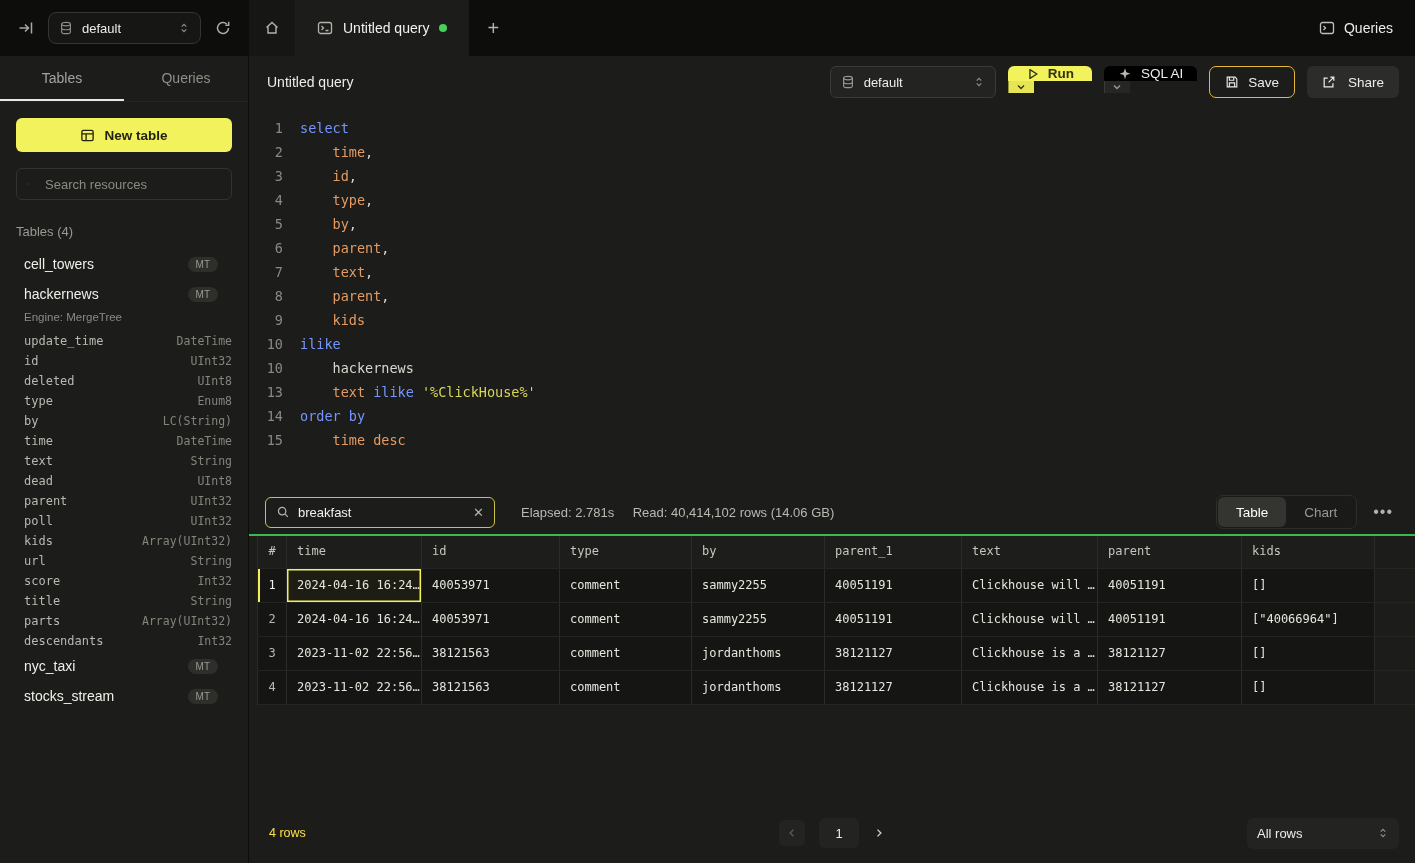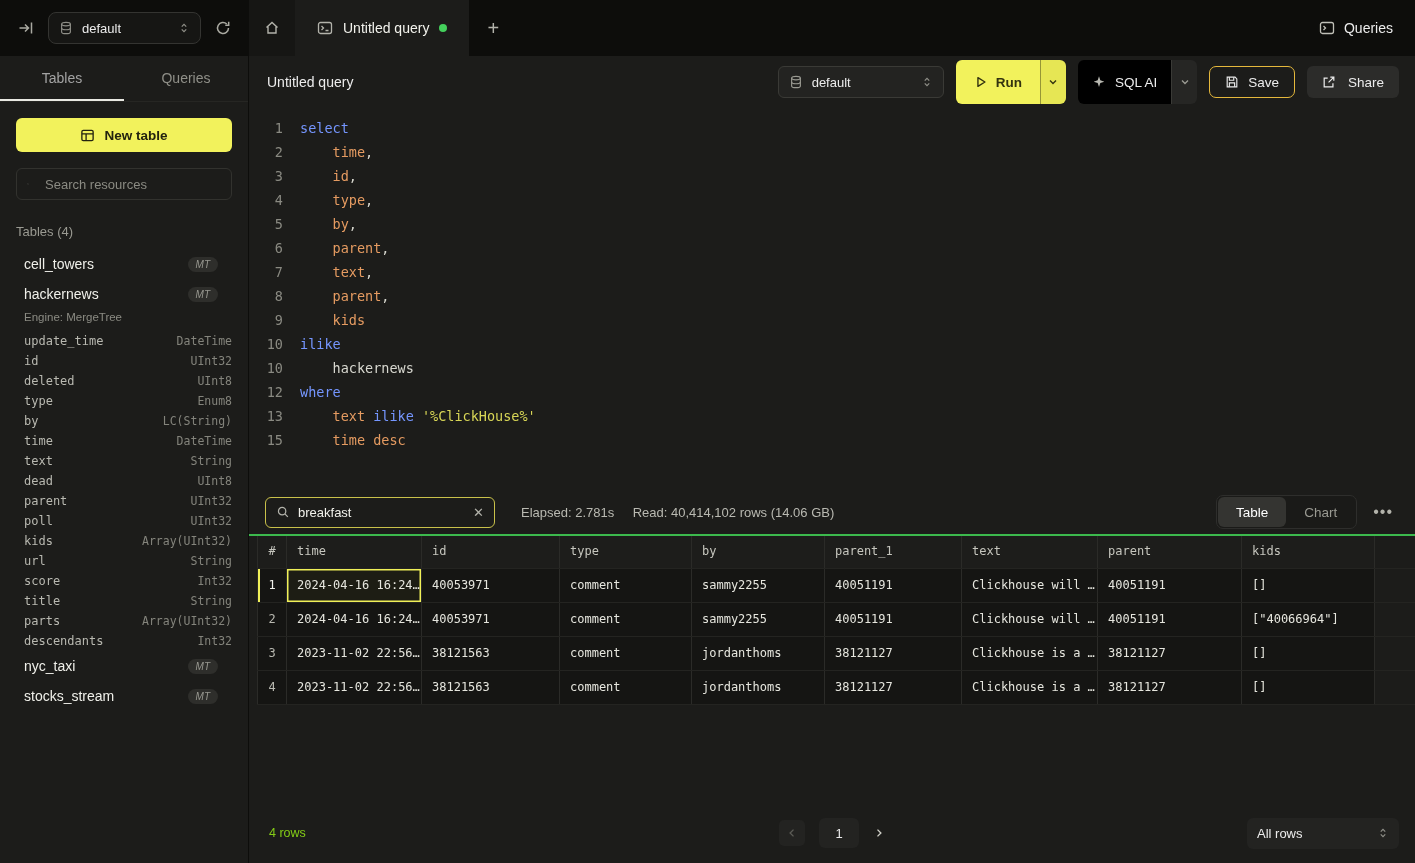--- a/index.html
+++ b/index.html
@@ -43,34 +43,34 @@
   .new-table { margin:16px; height:34px; border-radius:6px; display:flex; align-items:center;
                justify-content:center; gap:9px; color:#23230f; font-size:13.5px; font-weight:bold; }
   .sb-search { margin:0 16px; height:32px; border:1px solid #32322e; border-radius:6px;
                display:flex; align-items:center; gap:16px; padding:0 10px; color:#8b8b83; }
   .sb-search input { flex:1; color:#d6d6ce; font-size:13px; }
   .sb-search input::placeholder { color:#8b8b83; }
   .section-title { padding:24px 16px 10px; color:#9a9a92; font-size:13px; }
   .tables-list { flex:1; overflow:hidden;margin-left:8px; }
   .tbl-item { display:flex; align-items:center; padding:7px 16px; cursor:pointer; }
   .tbl-name { color:#f0f0ea; font-size:14px; flex:1; }
-  .mt-badge { background:#2e2e2b; color:#9a9a92; font-size:10px; padding:2px 8px; border-radius:9px; margin-right:14px;font-style:italic; }
+  .mt-badge { background:#2e2e2b; color:#9a9a92; font-size:10px; padding:2px 8px; border-radius:9px; margin-right:14px; }
   .engine-line { padding:2px 16px 8px; color:#8b8b83; font-size:11.5px; }
   .col-row { display:flex; align-items:center; padding:3px 16px; font-family:"DejaVu Sans Mono", monospace; }
   .col-name { color:#b9b9b1; font-size:12px; flex:1; }
   .col-type { color:#84847c; font-size:11.5px; }
 
   
   .main { flex:1; display:flex; flex-direction:column; background:#1c1c1a; min-width:0; }
   .query-header { height:52px; flex:none; display:flex; align-items:center; padding:0 16px; gap:12px; }
   .qh-title { font-size:14px; color:#ececec; margin-right:auto; padding-left:2px; }
   .select-chip { width:166px; height:32px; background:#232321; border:1px solid #3a3a36; border-radius:6px;
                  display:flex; align-items:center; gap:9px; padding:0 10px; color:#ececec; font-size:13px; }
   .select-chip .lbl { flex:1; text-align:left; }
-  .split-btn { display:flex; height:44px; border-radius:6px; overflow:hidden; }
+  .split-btn { display:flex; height:32px; border-radius:6px; overflow:hidden;flex-direction:column; }
   .run-main { display:flex; align-items:center; gap:8px; padding:0 18px; color:#33330f;
               font-size:13.5px; font-weight:bold; }
   .run-caret { width:26px; display:flex; align-items:center; justify-content:center; color:#33330f;
                border-left:1px solid rgba(0,0,0,.35); }
   .ai-main { display:flex; align-items:center; gap:9px; padding:0 14px; background:#000000;
              color:#ececec; font-size:13.5px; }
   .ai-main .ic { color:#b9b9b1; }
   .ai-caret { width:26px; background:#262624; border-left:1px solid #3a3a36; display:flex;
               align-items:center; justify-content:center; color:#9a9a92; }
   .save-btn { height:32px; border-radius:7px; background:transparent; display:flex; align-items:center;
@@ -107,21 +107,21 @@
   .grid-cell { flex:none; height:33px; line-height:32px; padding:0 10px; overflow:hidden;
                white-space:nowrap; border-right:1px solid #2b2b28; color:#e6e6de; background:#151513; }
   .grid-cell:first-child { border-left:1px solid #2b2b28; text-align:center; padding:0 4px; color:#b9b9b1; }
   .grid-header .grid-cell { height:32px; line-height:31px; color:#c6c6be; background:#1d1d1b; }
   .grid-cell.selected { box-shadow: inset 0 0 0 1.5px #f0f058; background:#1d1d14; }
   .grid-row.r0 .grid-cell:first-child { color:#f2f2ec; box-shadow: inset 2px 0 0 #f0f058; }
 
   
   .results-footer { margin-top:auto; height:60px; flex:none; display:flex; align-items:center;
                     padding:0 16px; position:relative; }
-  .row-count { color:#84cc16; font-size:12.5px; padding-left:4px; }
+  .row-count { color:#fde047; font-size:12.5px; padding-left:4px; }
   .pagination { position:absolute; left:50%; transform:translateX(-50%); display:flex; align-items:center; gap:14px; }
   .page-prev { width:26px; height:26px; background:#232321; border-radius:5px; color:#5c5c56;
                display:flex; align-items:center; justify-content:center; font-size:15px; }
   .page-num { min-width:40px; height:30px; background:#232321; border-radius:6px; color:#ececec;
               display:flex; align-items:center; justify-content:center; font-size:13px; }
   .page-next { color:#d0d0c8; font-size:16px; }
   .rows-select { margin-left:auto; width:152px; height:31px; background:#232321; border-radius:6px;
                  display:flex; align-items:center; justify-content:space-between; padding:0 10px;
                  color:#ececec; font-size:13px; }
 </style>
@@ -406,26 +406,26 @@
           </div>
           <div class="ed-line">
             <div class="ed-num">10</div>
             <div class="ed-code"><span class="tk-kw">ilike</span></div>
           </div>
           <div class="ed-line">
             <div class="ed-num">10</div>
             <div class="ed-code"><span class="tk-pln">    hackernews</span></div>
           </div>
           <div class="ed-line">
-            <div class="ed-num">12</div>
-            <div class="ed-code"><span class="tk-kw">where</span></div>
-          </div>
-          <div class="ed-line">
             <div class="ed-num">13</div>
             <div class="ed-code"><span class="tk-pln">    </span><span class="tk-col">text</span><span class="tk-pln"> </span><span class="tk-kw">ilike</span><span class="tk-pln"> </span><span class="tk-str">'%ClickHouse%'</span></div>
+          </div>
+          <div class="ed-line">
+            <div class="ed-num">14</div>
+            <div class="ed-code"><span class="tk-kw">order by</span></div>
           </div>
           <div class="ed-line">
             <div class="ed-num">15</div>
             <div class="ed-code"><span class="tk-pln">    </span><span class="tk-col">time</span><span class="tk-pln"> </span><span class="tk-col">desc</span></div>
           </div>
         </div>
 
       <div class="results-toolbar">
         <div class="search-box">
           <svg width="14" height="14" viewBox="0 0 16 16" fill="none" stroke="currentColor" stroke-width="1.4">

